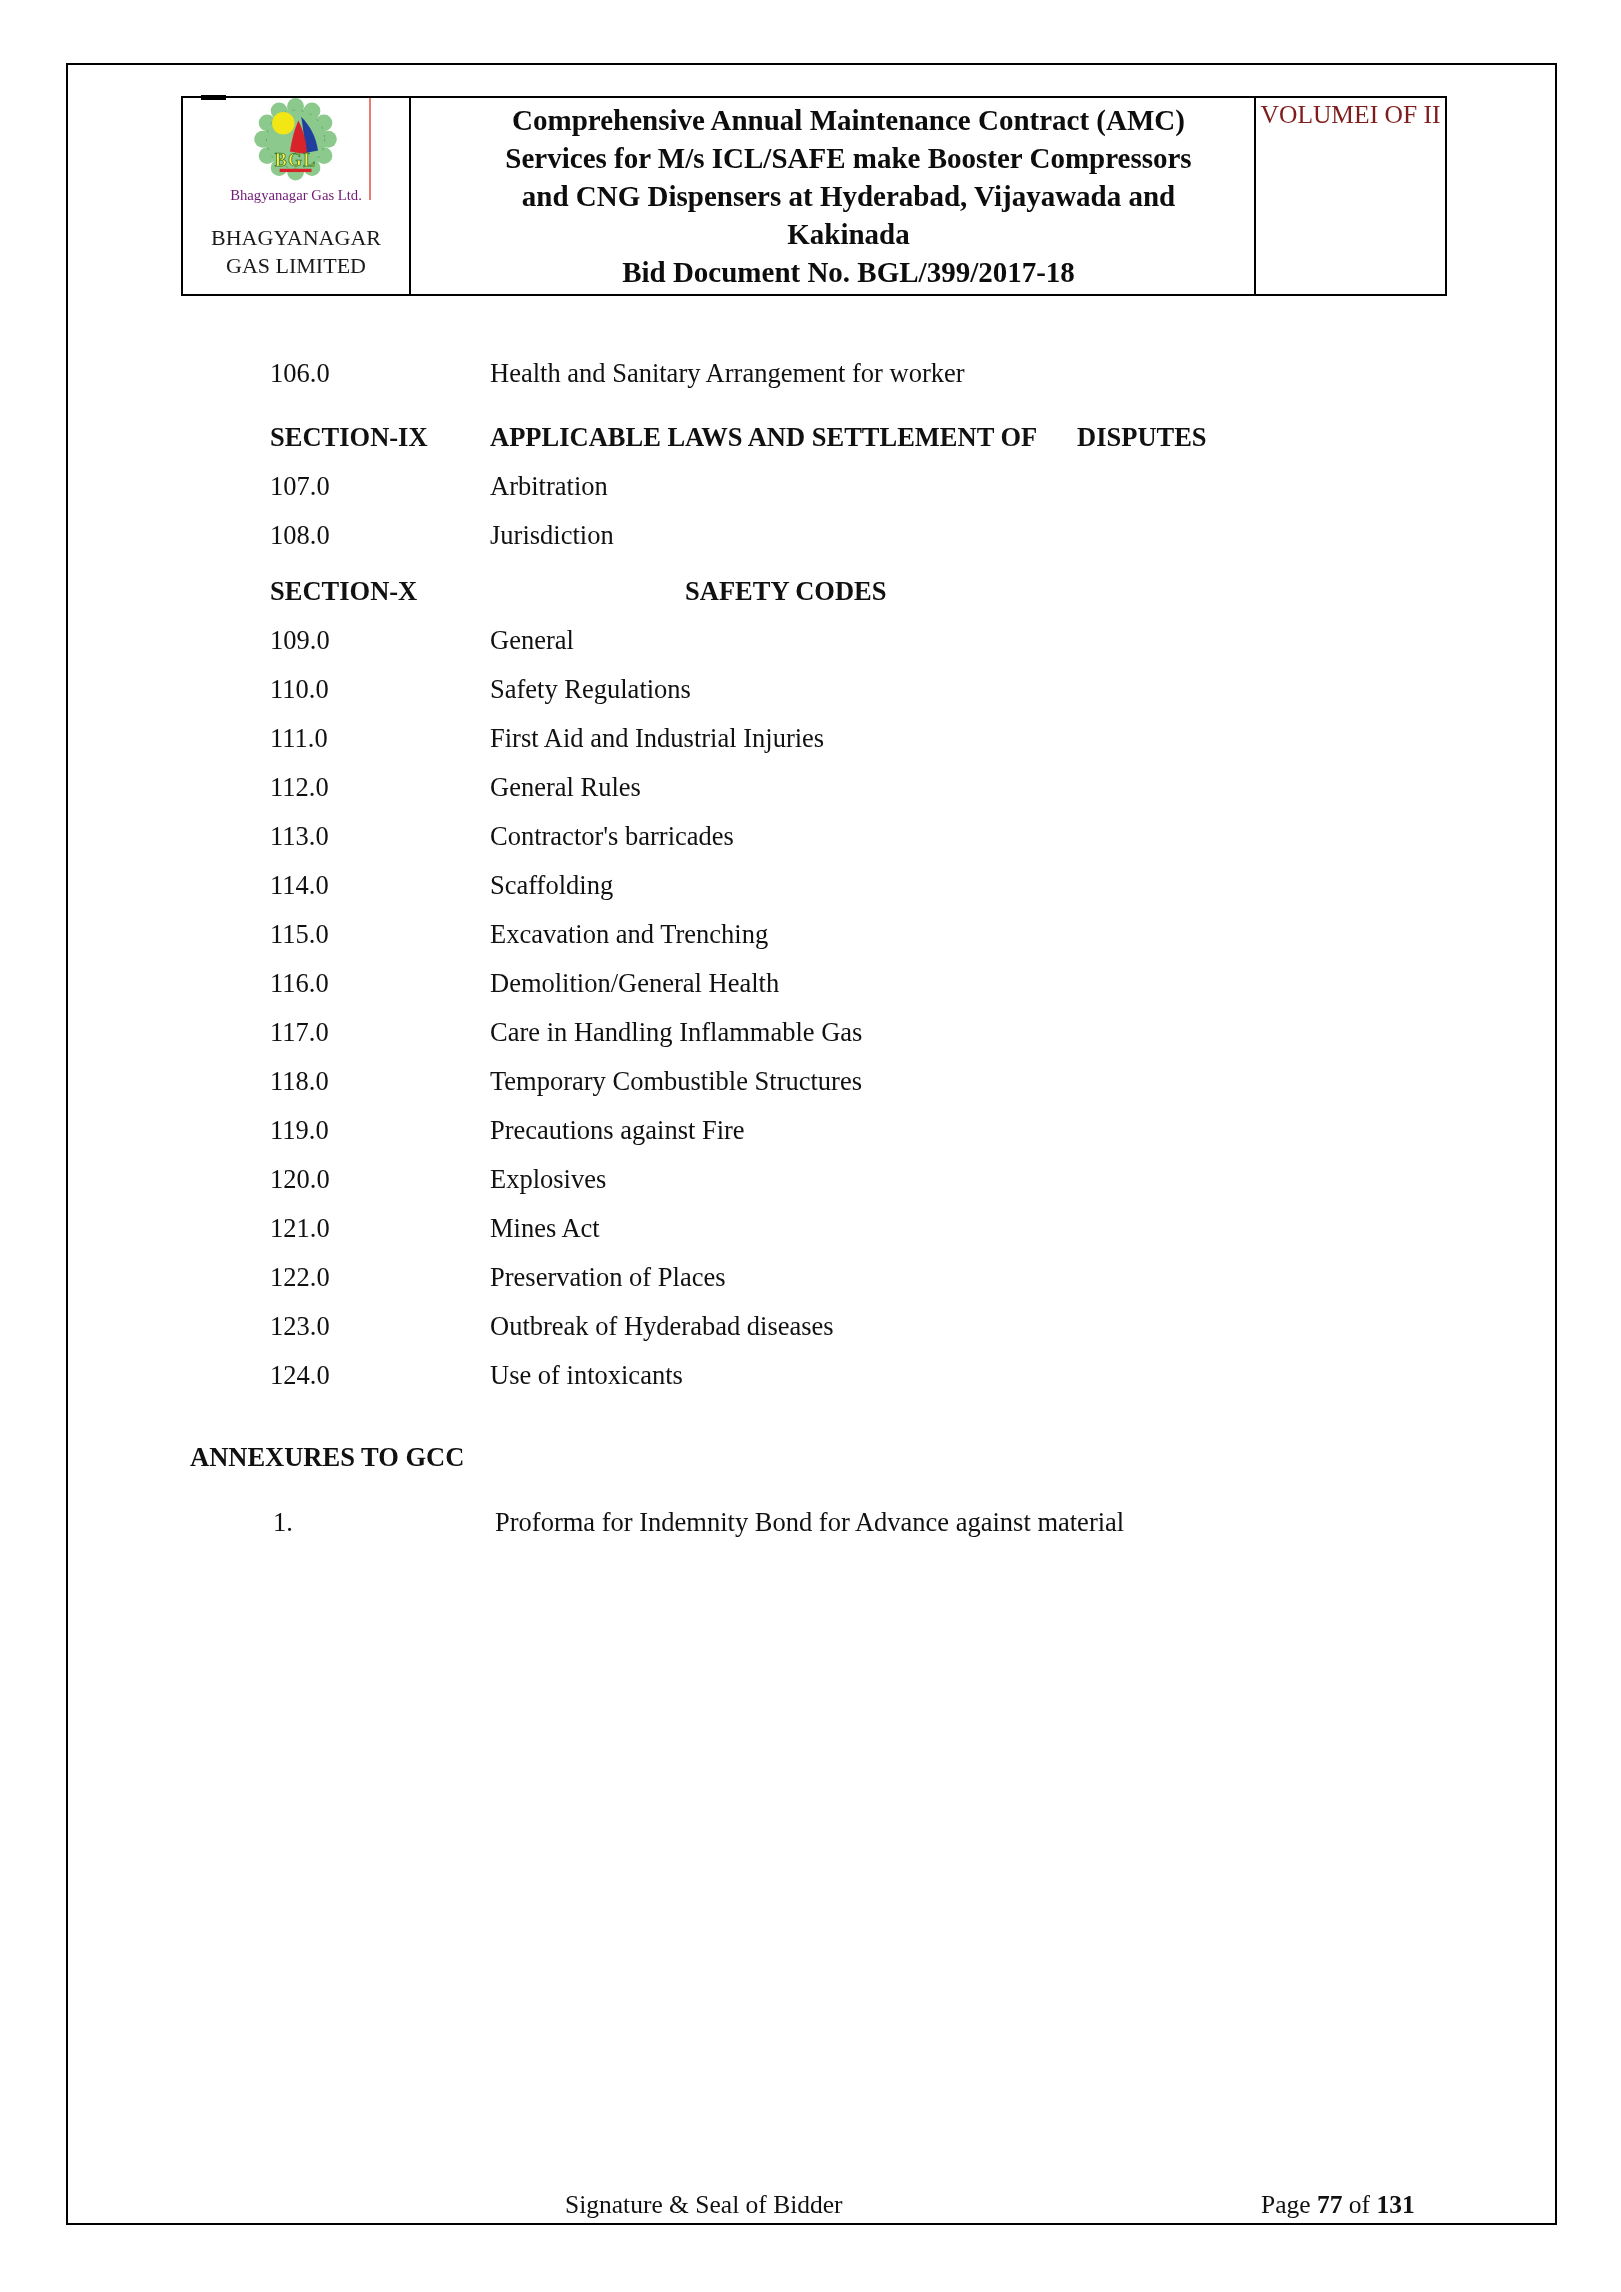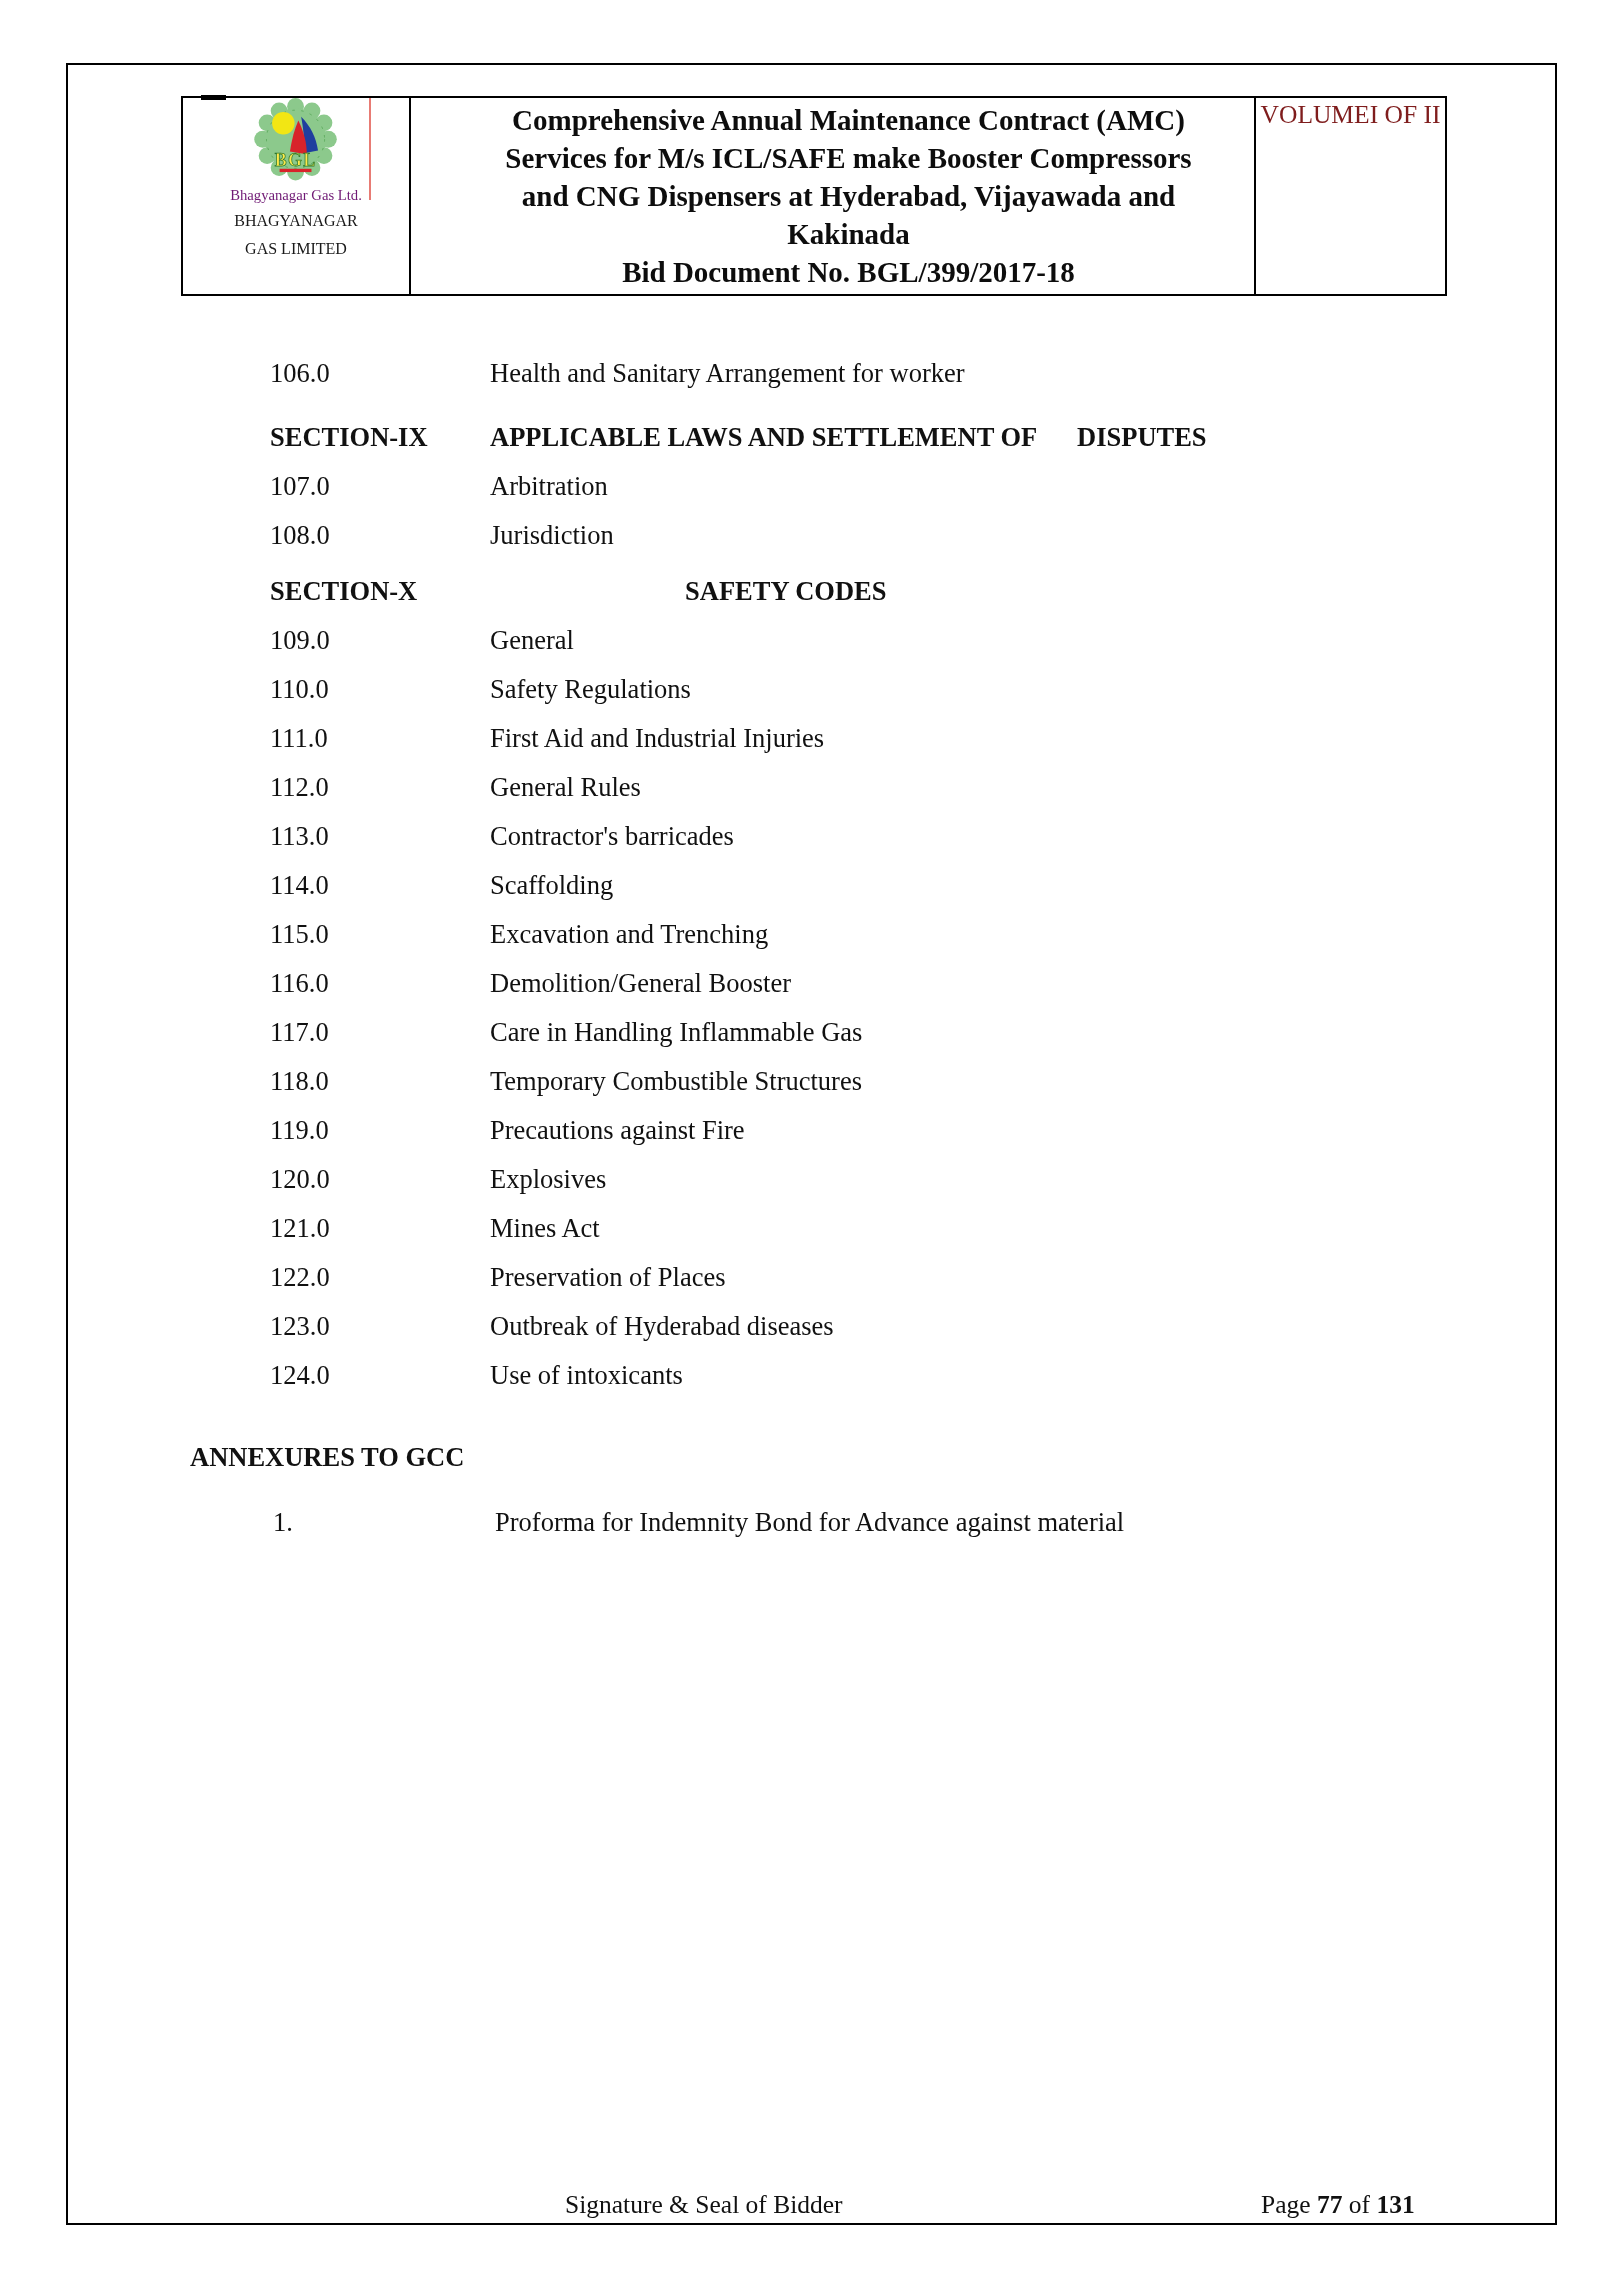--- a/index.html
+++ b/index.html
@@ -20,21 +20,21 @@
   }
   .cell { box-sizing:border-box; }
   .logo-cell {
     width:228px; border-right:2px solid #000; position:relative;
     display:flex; flex-direction:column; align-items:center; padding-top:0;
   }
   .logo-corner { position:absolute; left:17.6px; top:-2.9px; width:25.5px; height:4.9px; background:#000; }
   .logo-redline { position:absolute; left:186px; top:0; width:2px; height:102px; background:#e87b74; }
   .logo-art { width:116px; height:90px; display:block; }
   .logo-caption { font-size:14.7px; line-height:15.7px; color:#701a75; white-space:nowrap; }
-  .logo-company { font-size:16px; line-height:28px; text-align:center; margin-top:3px; color:#1a1a1a; }
+  .logo-company { font-size:22px; line-height:28px; text-align:center; margin-top:20px; color:#1a1a1a; }
   .title-cell {
     flex:1; border-right:2px solid #000;
     display:flex; flex-direction:column; justify-content:center;
     text-align:center; font-weight:bold; font-size:29px; line-height:38px; color:#0d0d0d;padding-left:32px;
   }
   .volume-cell {
     width:189px; display:flex; flex-direction:row; justify-content:center;
     text-align:center; font-size:25.5px; line-height:33px; color:#7f1d1d;
   }
   
@@ -163,21 +163,21 @@
       <div class="toc-row">
         <span class="toc-num">114.0</span>
         <span class="toc-title">Scaffolding</span>
       </div>
       <div class="toc-row">
         <span class="toc-num">115.0</span>
         <span class="toc-title">Excavation and Trenching</span>
       </div>
       <div class="toc-row">
         <span class="toc-num">116.0</span>
-        <span class="toc-title">Demolition/General Booster</span>
+        <span class="toc-title">Demolition/General Health</span>
       </div>
       <div class="toc-row">
         <span class="toc-num">117.0</span>
         <span class="toc-title">Care in Handling Inflammable Gas</span>
       </div>
       <div class="toc-row">
         <span class="toc-num">118.0</span>
         <span class="toc-title">Temporary Combustible Structures</span>
       </div>
       <div class="toc-row">

